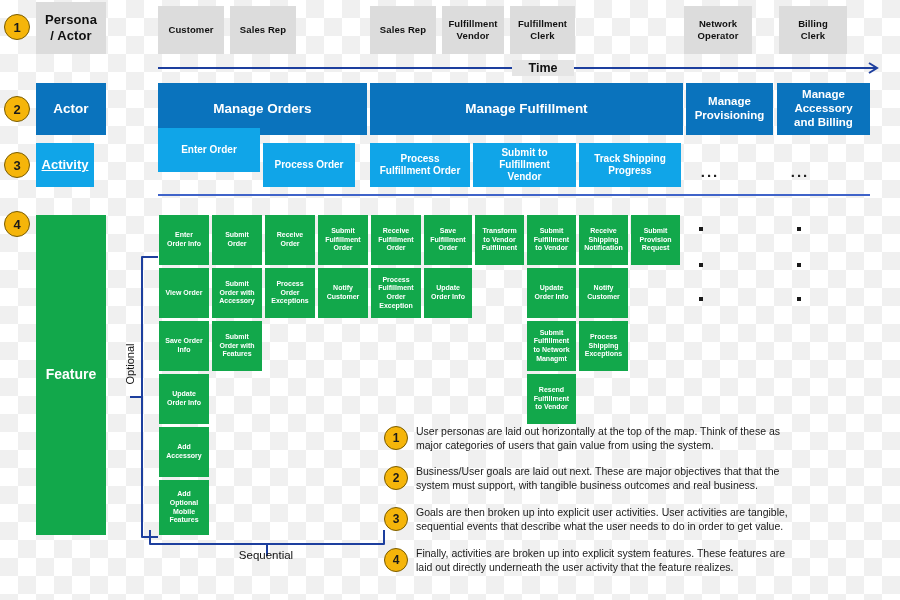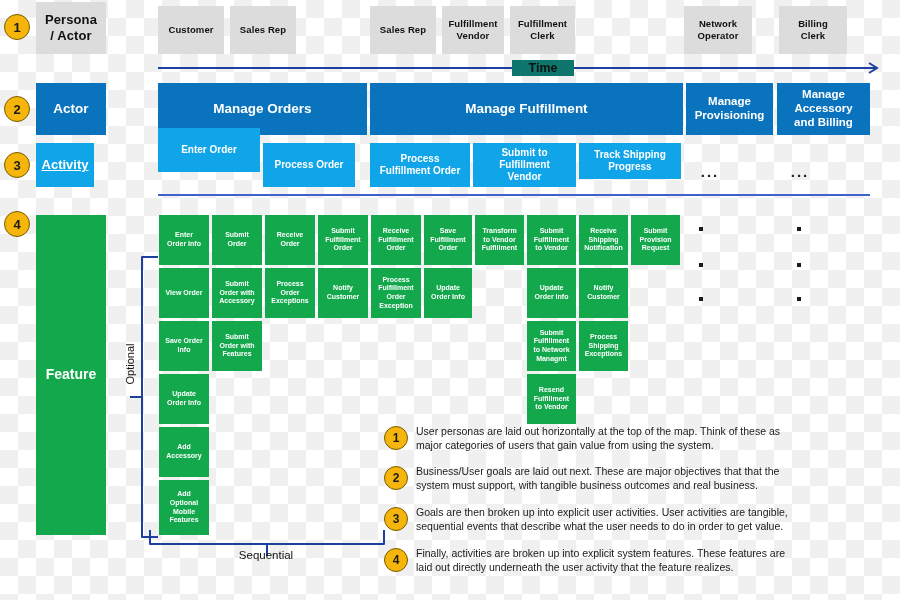--- a/index.html
+++ b/index.html
@@ -85,21 +85,21 @@
     padding:1px;
     margin-top:8px;
   }
   .feature.label{font-size:14px;}
 
   .tline{background:#1d3f9e;}
   .hline{background:#3f63c9;}
 
   .timelabel{
     font-size:12.5px;font-weight:bold;color:#111;
-    background:#0f766e;
+    background:#e5e5e5;
     display:flex;align-items:center;justify-content:center;
   }
   .dots{
     font-size:15px;font-weight:bold;color:#222;letter-spacing:2px;
     display:flex;align-items:center;justify-content:center;
   }
   .dot{background:#1a1a1a;}
 
   .vlabel{
     font-size:11px;color:#111;
@@ -214,21 +214,21 @@
     <span>Process</span>
     <span>Fulfillment  Order</span>
   </div>
 
   <div class="abs activity" style="left:473px;top:143px;width:103px;height:44px;flex-direction:column;">
     <span>Submit to</span>
     <span>Fulfillment</span>
     <span>Vendor</span>
   </div>
 
-  <div class="abs activity" style="left:579px;top:143px;width:102px;height:36px;flex-direction:column;">
+  <div class="abs activity" style="left:579px;top:143px;width:102px;height:44px;flex-direction:column;">
     <span>Track Shipping</span>
     <span>Progress</span>
   </div>
 
   <div class="abs dots" style="left:690px;top:162px;width:40px;height:18px;">
     <span>...</span>
   </div>
   <div class="abs dots" style="left:780px;top:162px;width:40px;height:18px;">
     <span>...</span>
   </div>

